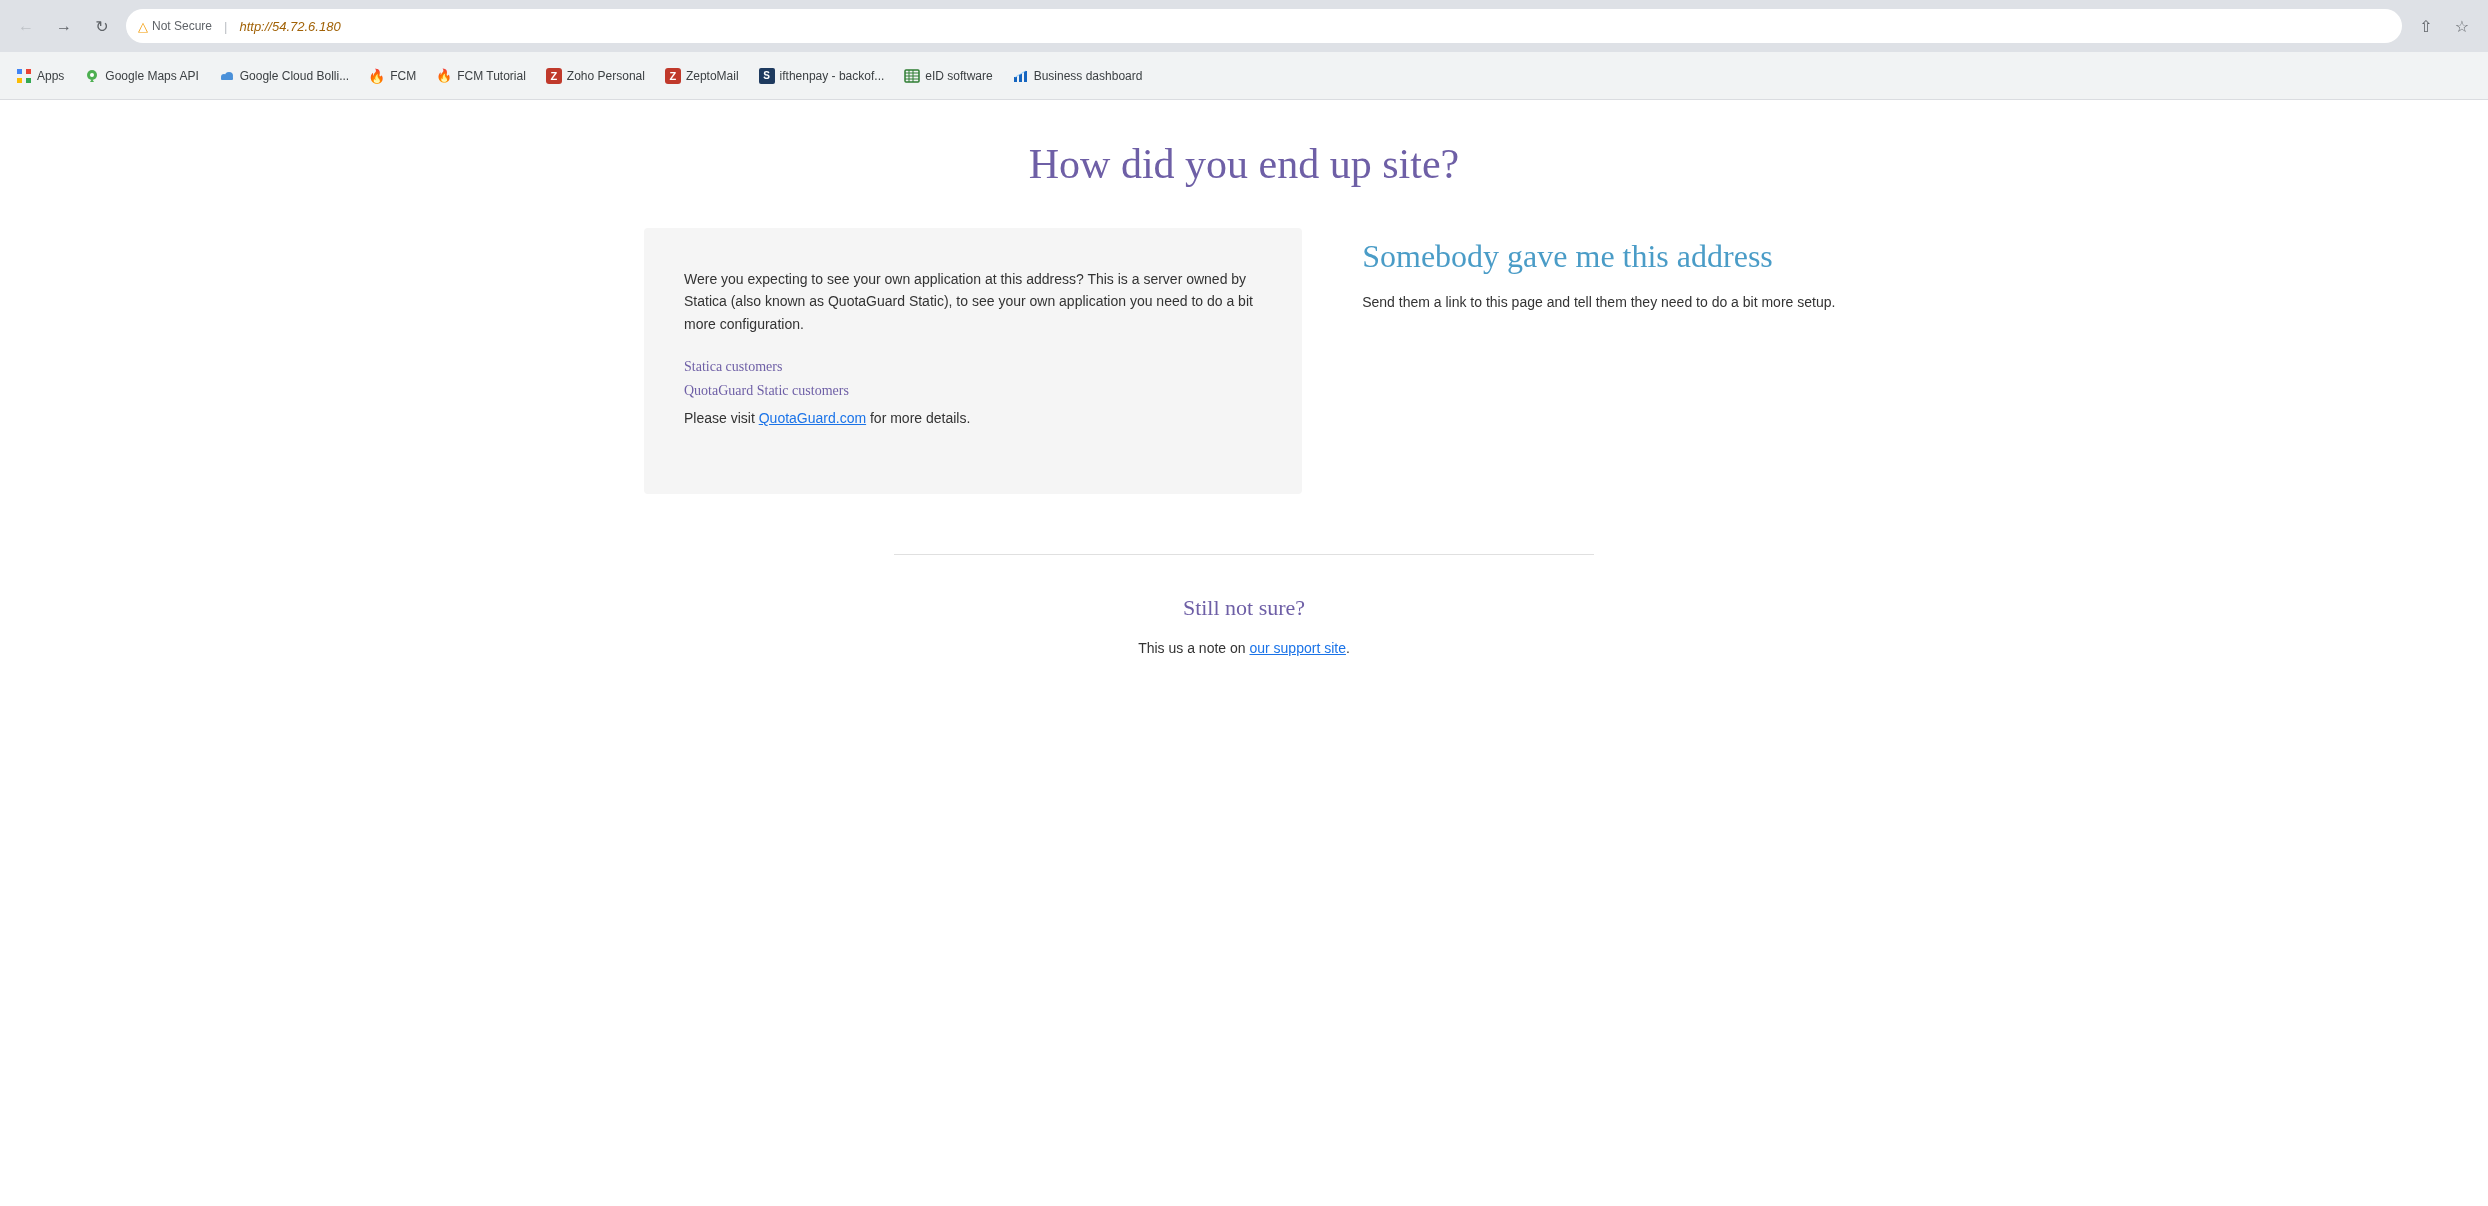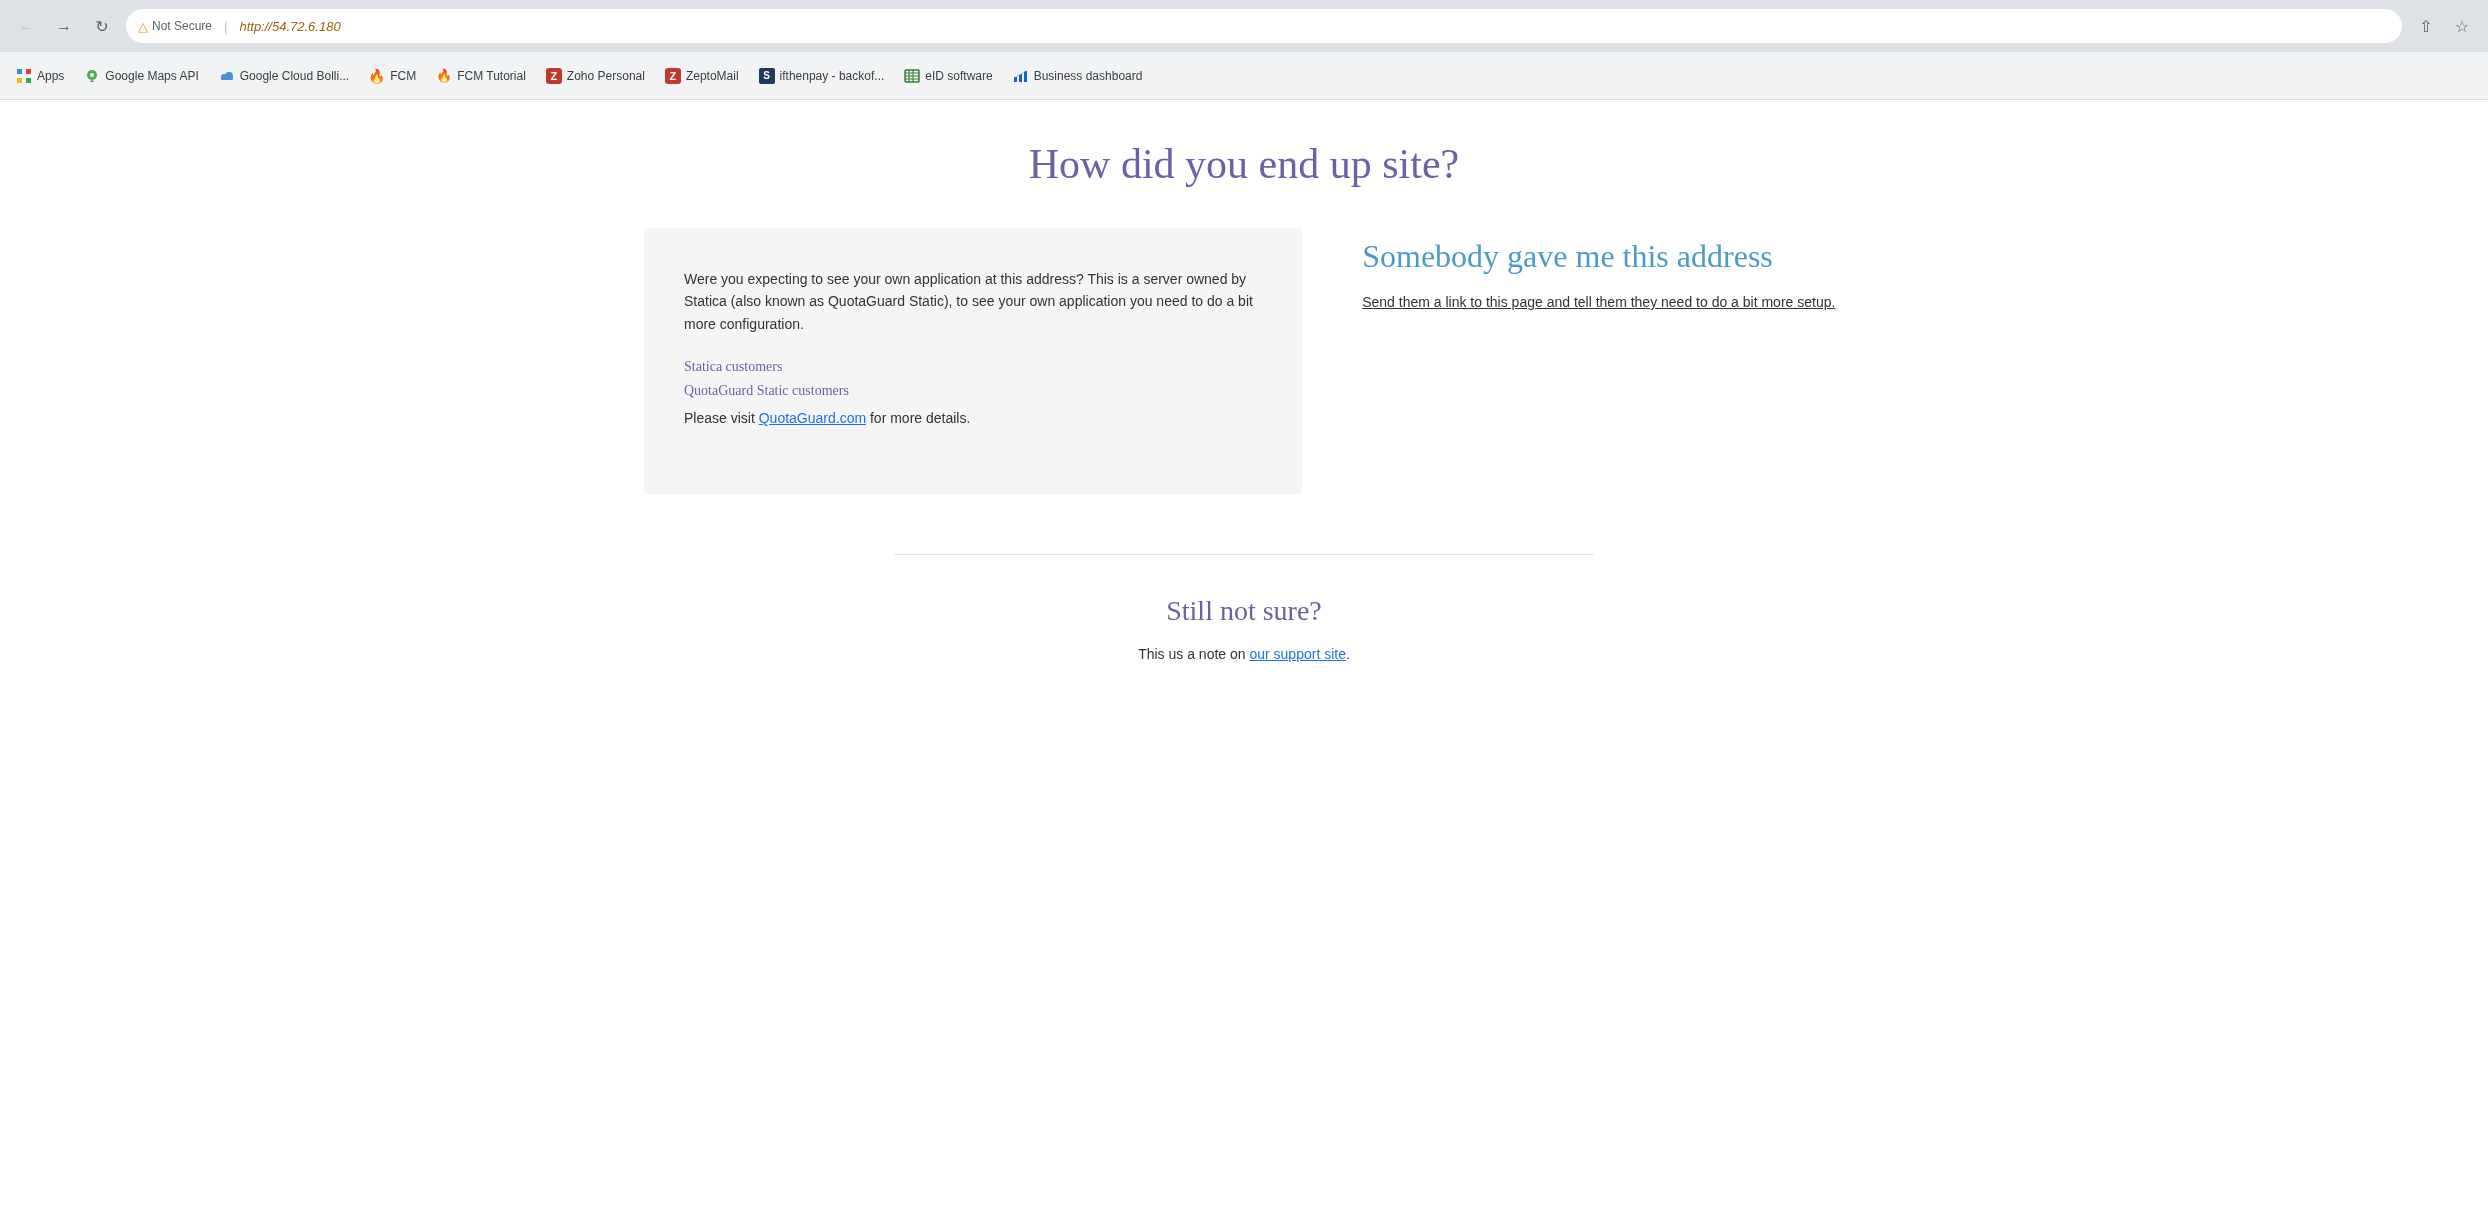--- a/index.html
+++ b/index.html
@@ -183,33 +183,32 @@
       color: #4a9cc7;
       font-weight: 400;
       margin-bottom: 16px;
       font-family: Georgia, serif;
     }
 
     .right-body {
       font-size: 14px;
       color: #333;
       line-height: 1.6;
-      text-decoration: underline;
     }
 
     .bottom-section {
       max-width: 700px;
       margin: 60px auto 0;
       text-align: center;
       border-top: 1px solid #e0e0e0;
       padding-top: 40px;
     }
 
     .bottom-title {
-      font-size: 28px;
+      font-size: 22px;
       color: #6e5fa6;
       font-weight: 400;
       margin-bottom: 16px;
       font-family: Georgia, serif;
     }
 
     .bottom-body {
       font-size: 14px;
       color: #333;
       line-height: 1.6;

